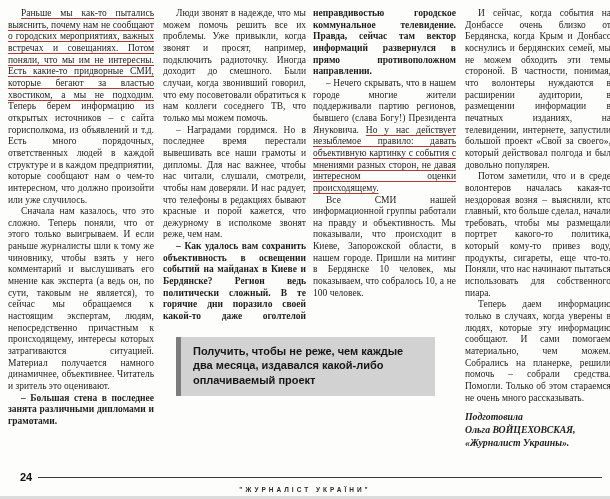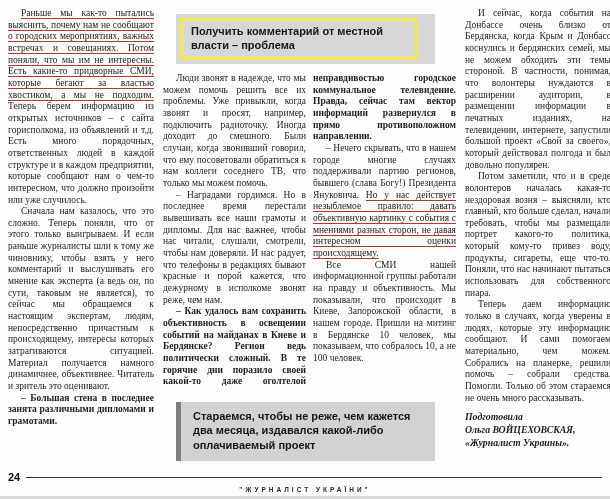--- a/index.html
+++ b/index.html
@@ -34,21 +34,21 @@
   .quote-box {
     background:#d2d2d2; border-left:5px solid #7d7d7d;
     margin:9px 21px 0 13px; padding:7px 10px 9px 12px;
     font-family:"Liberation Sans", sans-serif; font-weight:bold;
     font-size:11px; line-height:1.3; color:#161616; text-align:left;
   }
   .byline { margin-top:6px; text-align:left; font-weight:bold; font-style:italic;
             font-size:9.8px; line-height:13px; }
   .byline div { text-indent:0; }
   .footer-row {
-    position:absolute; left:8px; right:8px; bottom:16px;
+    position:absolute; left:20px; right:8px; bottom:16px;
     display:flex; align-items:center; gap:6px;
   }
   .page-number { font-family:"Liberation Sans", sans-serif; font-weight:bold; font-size:11px; color:#111; }
   .footer-rule { flex:1; border-top:1.5px solid #3a3a3a; margin-top:1px; }
   .journal-name {
     position:absolute; bottom:6px; left:0; width:100%; text-align:center;
     font-family:"Liberation Sans", sans-serif; font-weight:bold;
     font-size:6.5px; letter-spacing:3px; color:#2b2b2b;
   }
   .scan-edge { position:absolute; bottom:0; left:0; right:0; height:3px; background:#dcdcdc; }
@@ -59,31 +59,28 @@
 <div class="page">
   <div class="content">
 
     <div class="col col-left">
       <p><span class="redline">Раньше мы как-то пытались выяснить, почему нам не сообщают о городских мероприятиях, важных встречах и совещаниях. Потом поняли, что мы им не интересны. Есть какие-то придворные СМИ, которые бегают за властью хвостиком, а мы не подходим.</span><span> Теперь берем информацию из открытых источников – с сайта горисполкома, из объявлений и т.д. Есть много порядочных, ответственных людей в каждой структуре и в каждом предприятии, которые сообщают нам о чем-то интересном, что должно произойти или уже случилось.</span></p>
       <p>Сначала нам казалось, что это сложно. Теперь поняли, что от этого только выигрываем. И если раньше журналисты шли к тому же чиновнику, чтобы взять у него комментарий и выслушивать его мнение как эксперта (а ведь он, по сути, таковым не является), то сейчас мы обращаемся к настоящим экспертам, людям, непосредственно причастным к происходящему, интересы которых затрагиваются ситуацией. Материал получается намного динамичнее, объективнее. Читатель и зритель это оценивают.</p>
       <p class="q">– Большая стена в последнее занята различными дипломами и грамотами.</p>
     </div>
 
     <div class="col col-mid">
-      <div class="header-box">
-        <div class="header-box-inner">Получить комментарий от местной власти – проблема</div>
-      </div>
       <div class="mid-text">
         <p>Люди звонят в надежде, что мы можем помочь решить все их проблемы. Уже привыкли, когда звонят и просят, например, подключить радиоточку. Иногда доходит до смешного. Были случаи, когда звонивший говорил, что ему посоветовали обратиться к нам коллеги соседнего ТВ, что только мы можем помочь.</p>
         <p>– Наградами гордимся. Но в последнее время перестали вывешивать все наши грамоты и дипломы. Для нас важнее, чтобы нас читали, слушали, смотрели, чтобы нам доверяли. И нас радует, что телефоны в редакциях бывают красные и порой кажется, что дежурному в исполкоме звонят реже, чем нам.</p>
         <p class="q">– Как удалось вам сохранить объективность в освещении событий на майданах в Киеве и Бердянске? Регион ведь политически сложный. В те горячие дни поразило своей какой-то даже оголтелой неправдивостью городское коммунальное телевидение. Правда, сейчас там вектор информаций развернулся в прямо противоположном направлении.</p>
-        <p><span>– Нечего скрывать, что в нашем городе многие случаях поддерживали партию регионов, бывшего (слава Богу!) Президента Януковича. </span><span class="redline">Но у нас действует незыблемое правило: давать объективную картинку с события с мнениями разных сторон, не давая интересном оценки происходящему.</span></p>
+        <p><span>– Нечего скрывать, что в нашем городе многие жители поддерживали партию регионов, бывшего (слава Богу!) Президента Януковича. </span><span class="redline">Но у нас действует незыблемое правило: давать объективную картинку с события с мнениями разных сторон, не давая интересном оценки происходящему.</span></p>
         <p>Все СМИ нашей информационной группы работали на правду и объективность. Мы показывали, что происходит в Киеве, Запорожской области, в нашем городе. Пришли на митинг в Бердянске 10 человек, мы показываем, что собралось 10, а не 100 человек.</p>
       </div>
-      <div class="quote-box">Стараемся, чтобы не реже, чем  кажется два месяца,  издавался какой-либо оплачиваемый проект</div>
+      <div class="quote-box">Получить, чтобы не реже, чем  каждые два месяца,  издавался какой-либо оплачиваемый проект</div>
     </div>
 
     <div class="col col-right">
       <p>И сейчас, когда события на Донбассе очень близко от Бердянска, когда Крым и Донбасс коснулись и бердянских семей, мы не можем обходить эти темы стороной. В частности, понимая, что волонтеры нуждаются в расширении аудитории, в размещении информации в печатных изданиях, на телевидении, интернете, запустили большой проект «Свой за своего», который действовал полгода и был довольно популярен.</p>
       <p>Потом заметили, что и в среде волонтеров началась какая-то нездоровая возня – выясняли, кто главный, кто больше сделал, начали требовать, чтобы мы размещали портрет какого-то политика, который кому-то привез воду, продукты, сигареты, еще что-то. Поняли, что нас начинают пытаться использовать для собственного пиара.</p>
       <p>Теперь даем информацию только в случаях, когда уверены в людях, которые эту информацию сообщают. И сами помогаем материально, чем можем. Собрались на планерке, решили помочь – собрали средства. Помогли. Только об этом стараемся не очень много рассказывать.</p>
       <div class="byline">
         <div>Подготовила</div>
         <div>Ольга ВОЙЦЕХОВСКАЯ,</div>
         <div>«Журналист Украины».</div>

